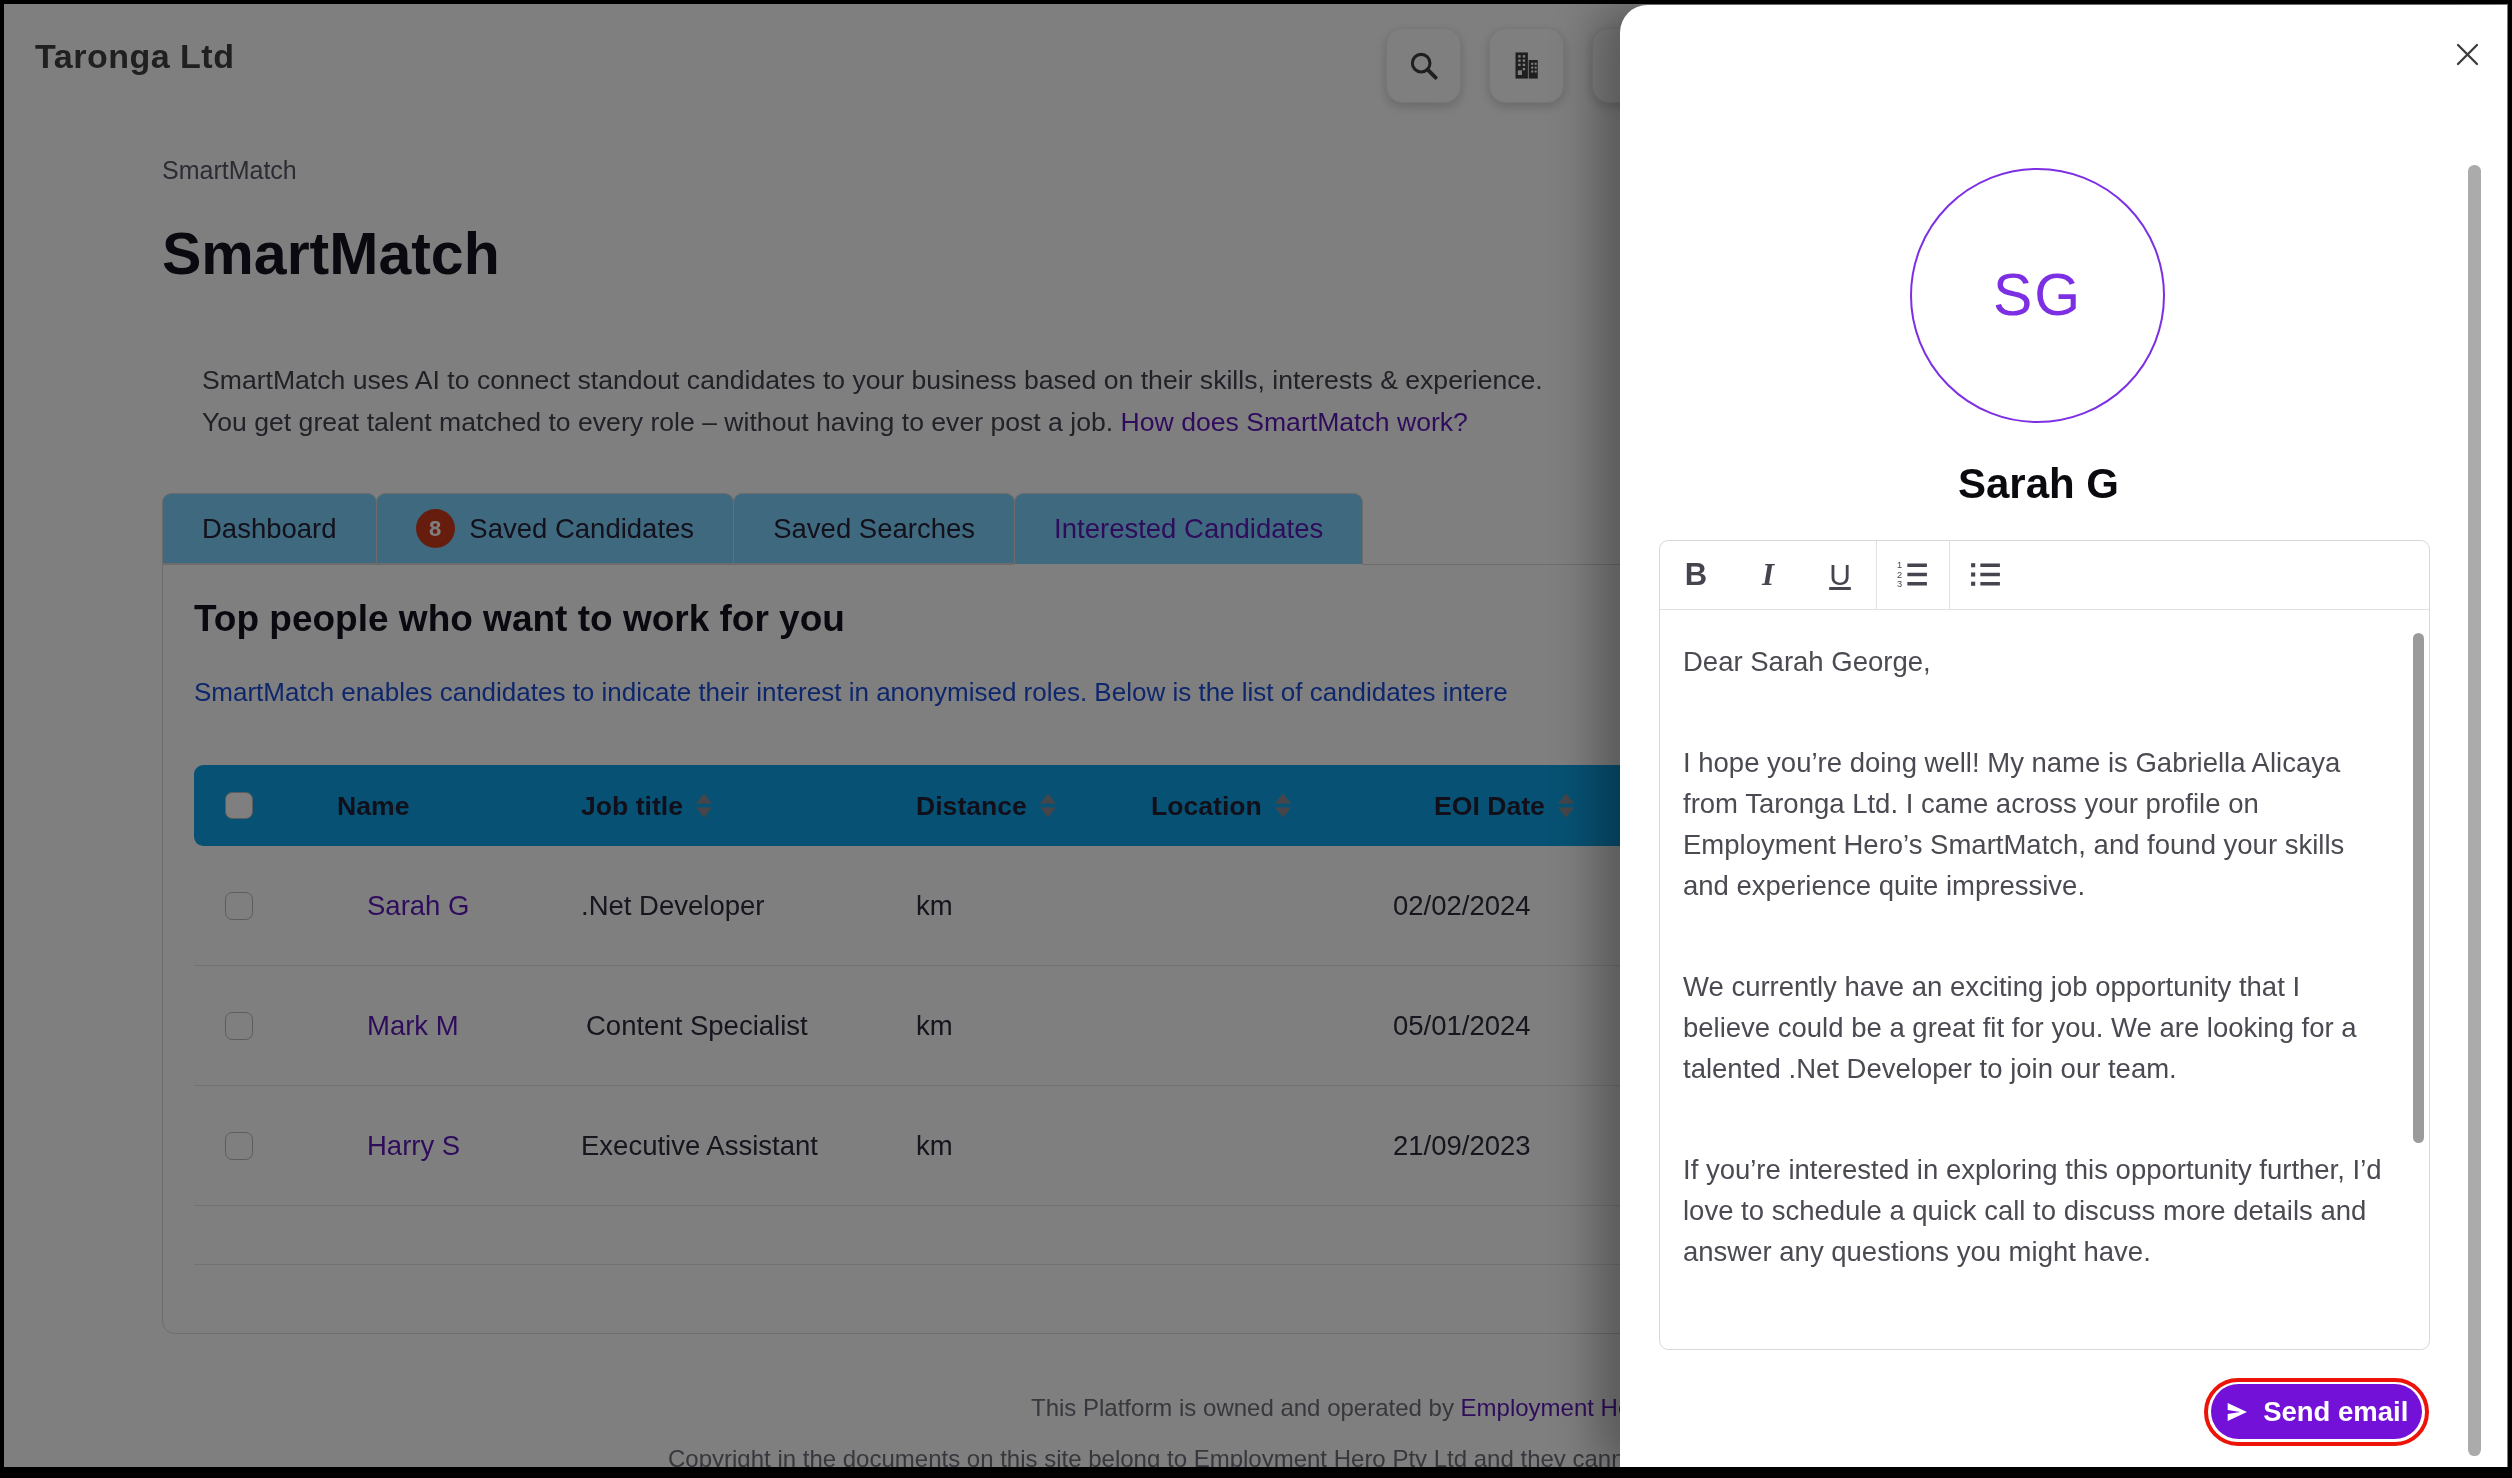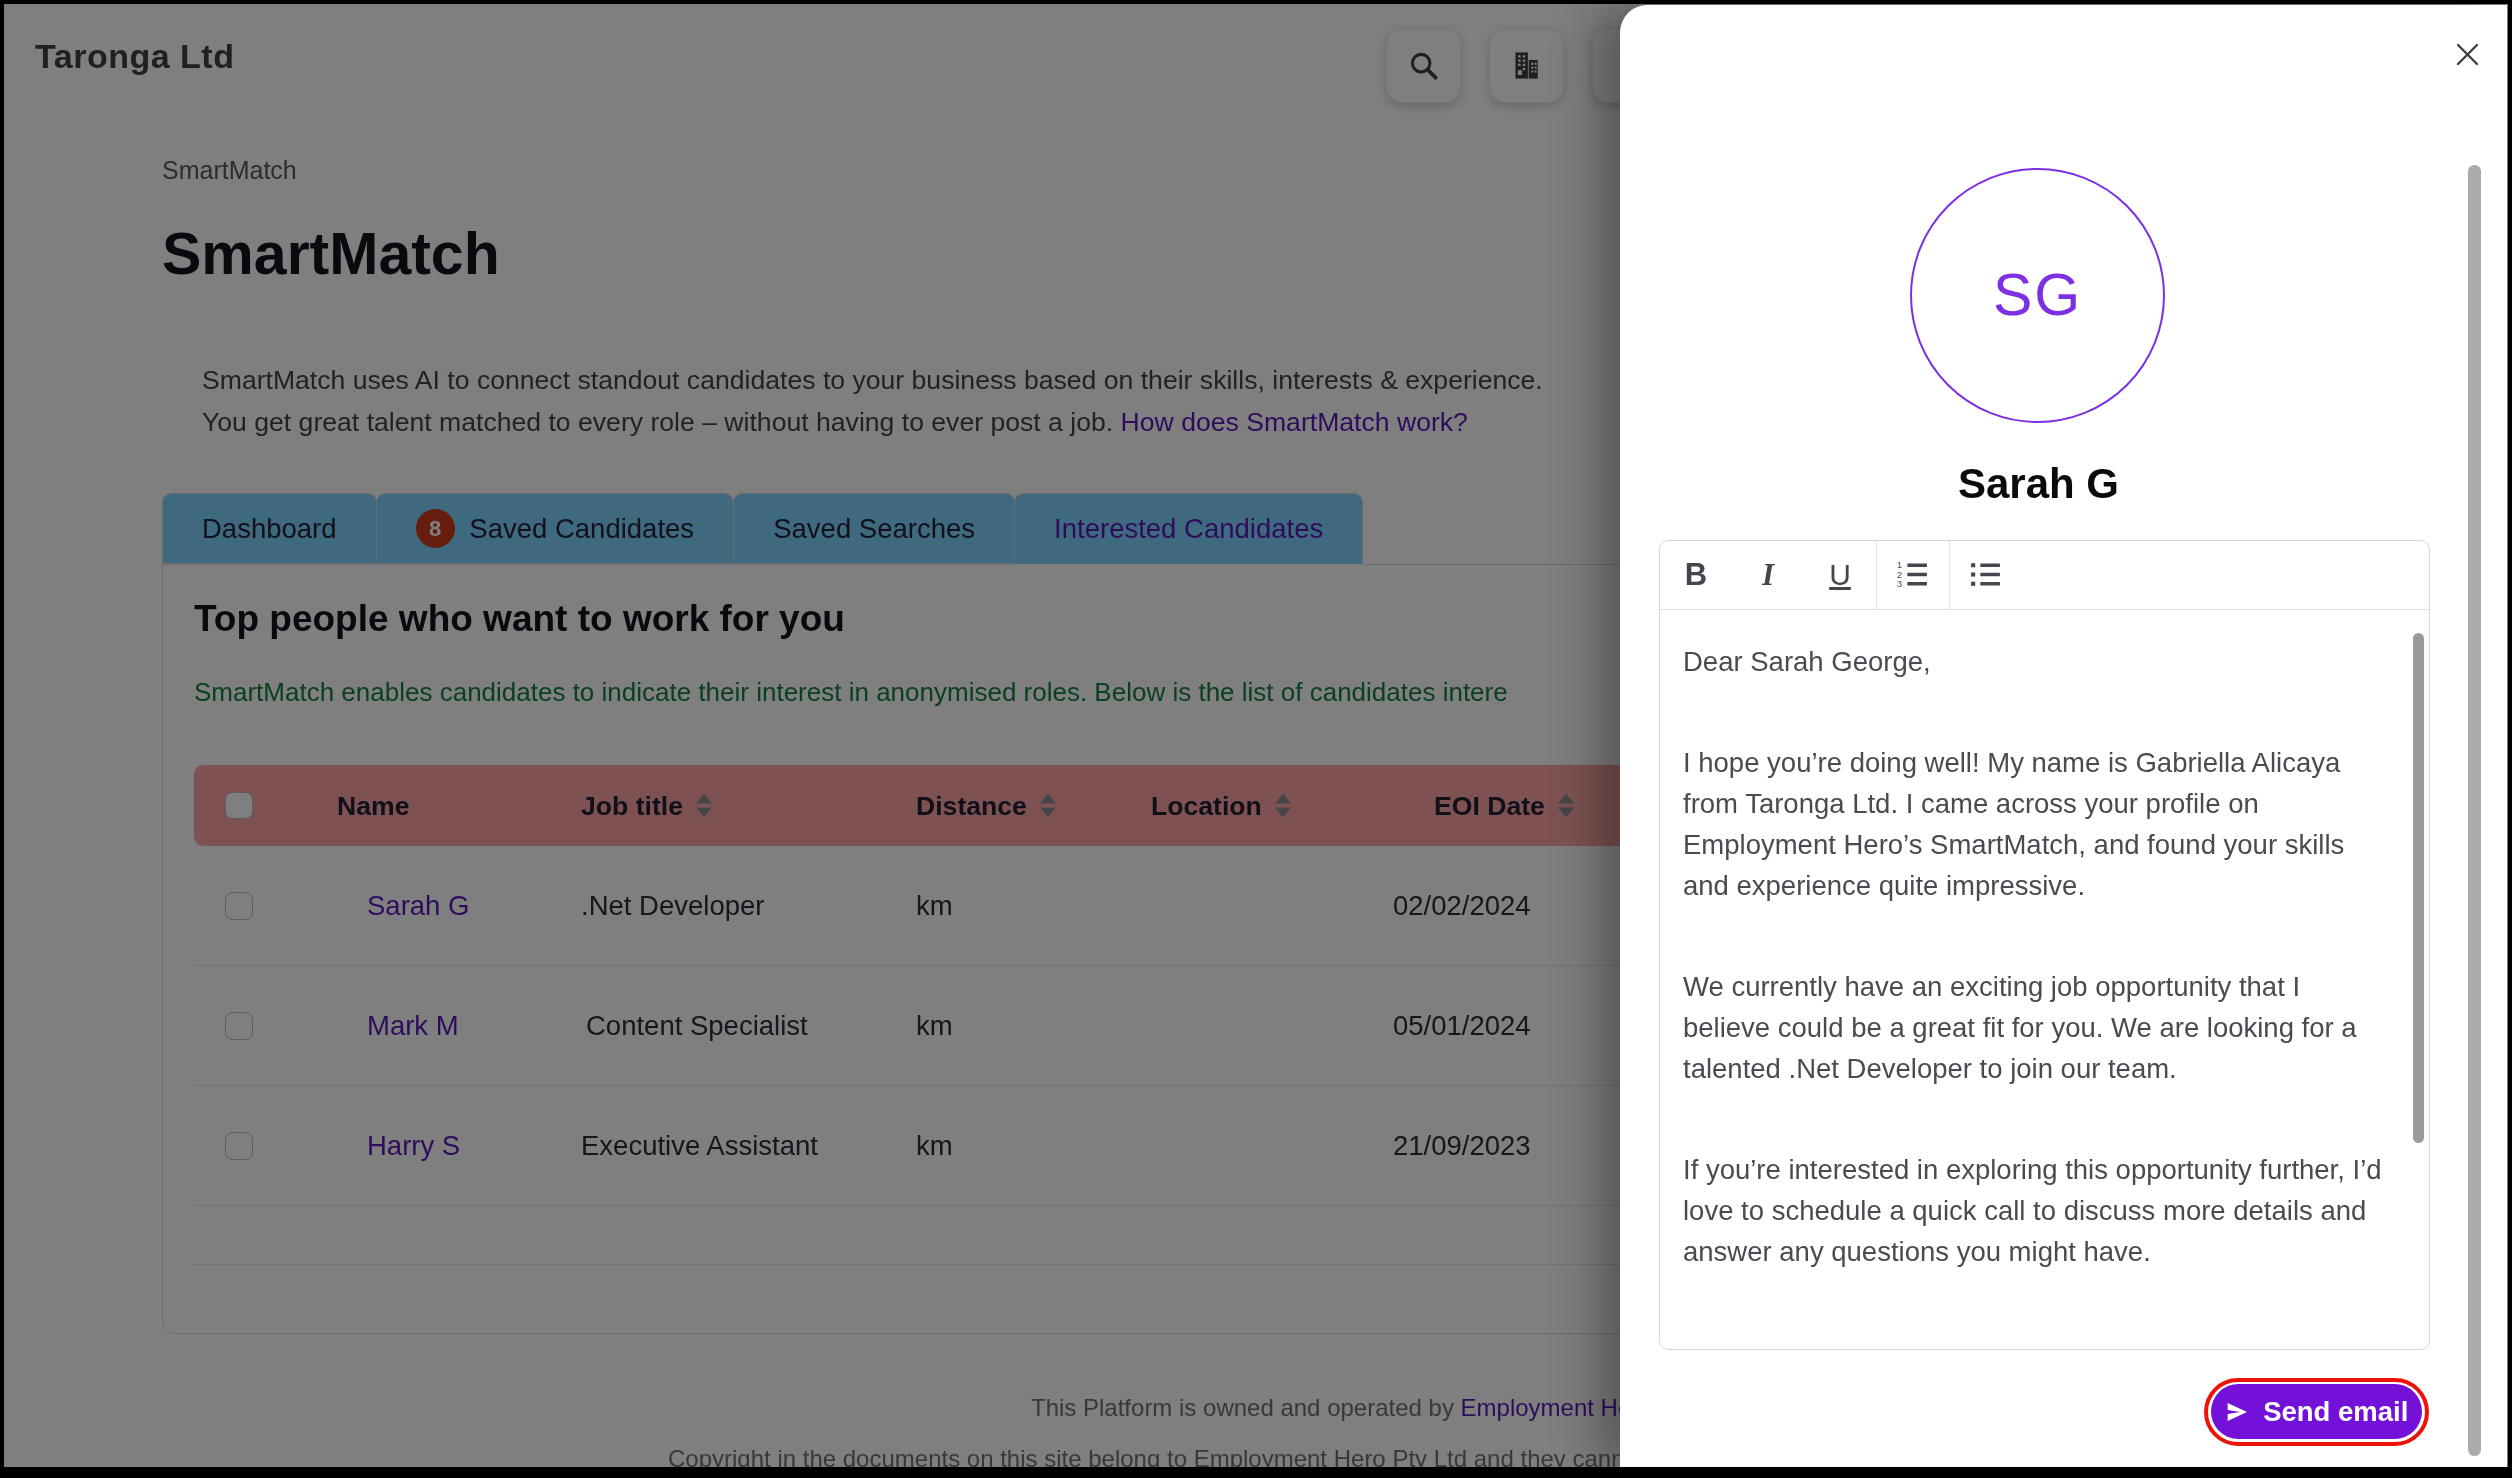--- a/index.html
+++ b/index.html
@@ -21,23 +21,23 @@
   .tab{display:flex;align-items:center;gap:14.7px;padding:0 39px;border:0.9px solid #D9D9D9;margin-left:-0.9px;
        border-radius:9.2px 9.2px 0 0;font-size:27.5px;color:#262238;background:#7dd3fc;box-sizing:border-box;height:71px;cursor:pointer;}
   .tab:first-child{margin-left:0;}
   .tab.active{color:var(--accent-purple,#5E17B9);height:72px;border-bottom:0.9px solid #fff;z-index:3;}
   .badge{display:inline-flex;align-items:center;justify-content:center;width:39px;height:39px;border-radius:50%;
          background:var(--badge-red,#CE3A1D);color:#fff;font-size:22px;font-weight:700;}
 
   .tabpanel{position:absolute;left:162px;top:564px;width:2265px;height:770px;background:#fff;
             border:0.9px solid #D9D9D9;border-radius:0 0 13px 13px;box-sizing:border-box;z-index:1;}
   .sechead{position:absolute;left:31px;top:33px;margin:0;font-size:37px;font-weight:800;color:#14121F;}
-  .secdesc{position:absolute;left:31px;top:112px;margin:0;font-size:26px;color:#15803d;white-space:nowrap;}
-
-  .thead{position:absolute;left:31px;top:200px;width:2100px;height:81px;background:#fca5a5;border-radius:9.2px;}
+  .secdesc{position:absolute;left:31px;top:112px;margin:0;font-size:26px;color:#1d4ed8;white-space:nowrap;}
+
+  .thead{position:absolute;left:31px;top:200px;width:2100px;height:81px;background:#0ea5e9;border-radius:9.2px;}
   .hcell{position:absolute;top:50%;transform:translateY(-50%);font-size:26.6px;font-weight:700;color:#221F33;display:inline-flex;align-items:center;}
   .sort{display:inline-flex;flex-direction:column;gap:4.6px;margin-left:13px;}
   .sort i{width:0;height:0;border-left:8.3px solid transparent;border-right:8.3px solid transparent;}
   .sort .up{border-bottom:10px solid #8C8C94;}
   .sort .down{border-top:10px solid #8C8C94;}
   .cb{position:absolute;width:27.5px;height:27.5px;border:1.8px solid #B8B8B8;border-radius:7.3px;background:#fff;box-sizing:border-box;}
   .thead .cb{left:31px;top:26.6px;}
 
   .tbody{position:absolute;left:31px;top:281px;width:2100px;}
   .trow{position:relative;height:119px;border-bottom:0.9px solid #E5E5E5;}

